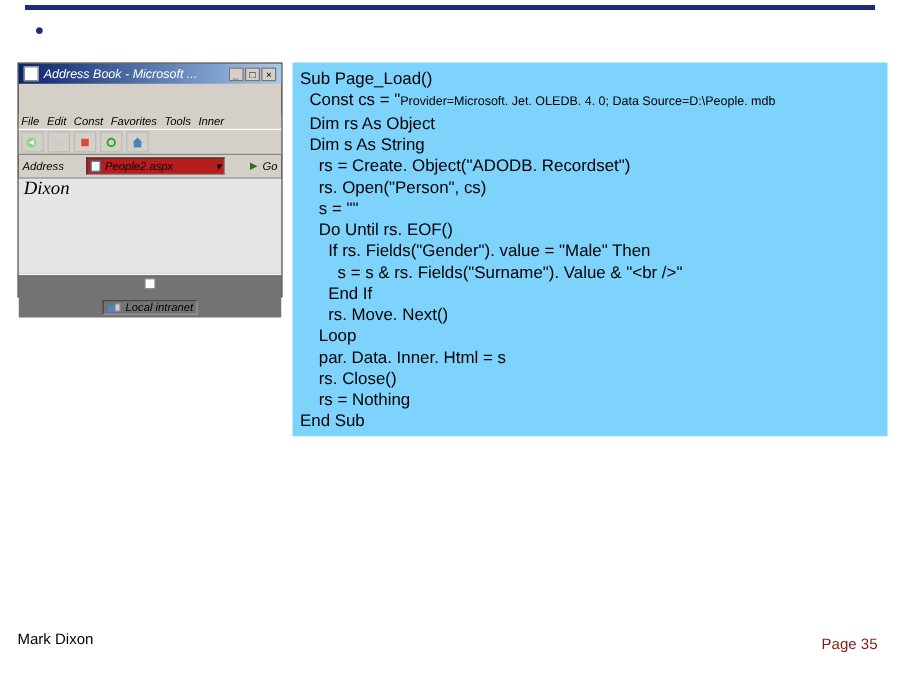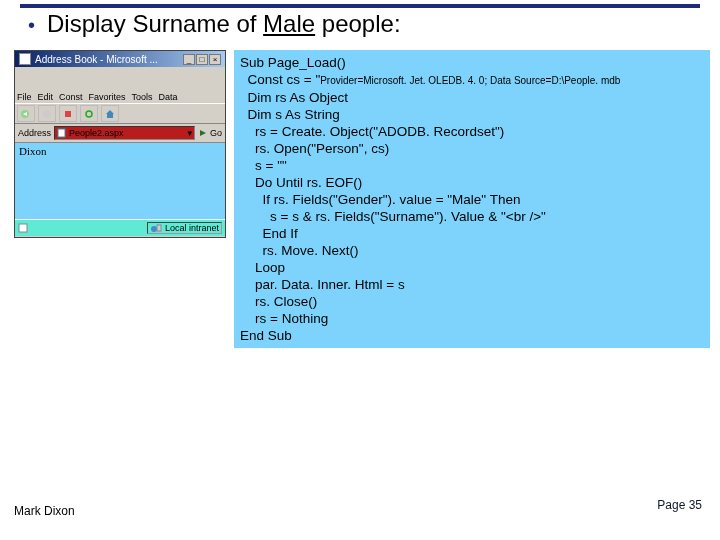--- a/index.html
+++ b/index.html
@@ -6,74 +6,71 @@
   body { font-family: Arial, sans-serif; width: 720px; height: 540px; background: #fff; position: relative; }
   .slide { width: 100%; height: 100%; padding: 0; position: relative; }
   .title-wrap { padding: 4px 20px 0 20px; }
   .title-rule { height: 4px; background: #1e2a7a; margin-bottom: 2px; }
   .title { text-align: center; font-size: 33px; font-weight: bold; color: #000; margin-bottom: 12px; }
   .bullet-row { display: flex; align-items: flex-start; padding: 0 28px; margin-bottom: 10px; }
   .bullet-dot { font-size: 20px; color: #1e2a7a; margin-right: 12px; line-height: 30px; }
   .bullet-text { font-size: 24px; color: #000; }
   .bullet-text .u { text-decoration: underline; }
   .content-row { display: flex; align-items: flex-start; padding: 0 10px 0 14px; gap: 8px; }
-  .browser-box { width: 212px; height: 188px; background: #d4d0c8; border: 1px solid #444; font-size: 10px; }
+  .browser-box { width: 212px; height: 188px; background: #d4d0c8; border: 1px solid #444; font-size: 10px; font-style: italic; }
   .bw-title { background: linear-gradient(to right,#0a246a,#a6caf0); color:#fff; padding:2px 4px; display:flex; align-items:center; gap:4px; }
   .bw-title .icon { width:12px; height:12px; background:#fff; border:1px solid #888; display:inline-block; }
   .bw-title .ctrls { margin-left:auto; display:flex; gap:1px; }
   .bw-title .ctrls span { width:12px; height:11px; background:#d4d0c8; border:1px solid #777; display:inline-flex; align-items:center; justify-content:center; font-size:8px; color:#000;}
   .bw-menu { background:#d4d0c8; padding:1px 2px; display:flex; gap:6px; font-size:9px; color:#000;margin-top:24px;}
   .bw-toolbar { background:#d4d0c8; border-top:1px solid #fff; border-bottom:1px solid #888; padding:1px 2px; display:flex; gap:3px; }
   .tb-btn { width:18px; height:17px; border:1px solid #bbb; background:#d4d0c8; display:inline-flex; align-items:center; justify-content:center;}
-  .bw-addr { display:flex; align-items:center; gap:3px; padding:2px 3px; border-bottom:1px solid #888; font-size:9px;}
+  .bw-addr { display:flex; align-items:center; gap:18px; padding:2px 3px; border-bottom:1px solid #888; font-size:9px;}
   .addr-field { flex:1; background:#b91c1c; border:1px inset #888; padding:1px 2px; display:flex; align-items:center; gap:2px;}
   .go-btn { display:flex; align-items:flex-end; gap:2px; font-size:9px;}
-  .bw-content { background:#7dd3fc; height:76px; padding:2px 4px; font-family:'Times New Roman',serif; font-size:11px; line-height:13px;}
-  .bw-status { background:#5eead4; border-top:1px solid #fff; padding:2px 3px; display:flex; align-items:center; gap:4px; font-size:9px;}
+  .bw-content { background:#e5e5e5; height:76px; padding:2px 4px; font-family:'Times New Roman',serif; font-size:15px; line-height:13px;}
+  .bw-status { background:#737373; border-top:1px solid #fff; padding:2px 3px; display:flex; align-items:center; gap:4px; font-size:9px;flex-direction:column;}
   .status-sep { flex:1; }
   .status-box { border:1px inset #999; padding:0 2px; display:flex; align-items:center; gap:3px;}
   .code-block { flex:1; background:#7dd3fc; padding:4px 6px; font-family:Arial, sans-serif; font-size:13.5px; line-height:17px; white-space:pre; overflow:hidden;}
   .code-block .sm { font-size:10px; }
   .footer-left { position:absolute; left:14px; bottom:22px; font-size:12px; color:#000; }
-  .footer-right { position:absolute; right:18px; bottom:28px; font-size:12px; color:#0f172a; }
+  .footer-right { position:absolute; right:18px; bottom:18px; font-size:12px; color:#7f1d1d; }
 </style>
 </head>
 <body>
 
 <div class="slide">
   <div class="title-wrap">
     <div class="title-rule"></div>
   </div>
 
   <div class="bullet-row">
     <span class="bullet-dot">•</span>
-    <span class="bullet-text">
-      <span>Display Surname of </span><span class="u">Male</span><span> people:</span>
-    </span>
   </div>
 
   <div class="content-row">
 
     <div class="browser-box">
       <div class="bw-title">
         <span class="icon"></span>
         <span>Address Book - Microsoft ...</span>
         <span class="ctrls">
           <span>_</span>
           <span>□</span>
           <span>×</span>
         </span>
       </div>
       <div class="bw-menu">
         <span>File</span>
         <span>Edit</span>
         <span>Const</span>
         <span>Favorites</span>
         <span>Tools</span>
-        <span>Data</span>
+        <span>Inner</span>
       </div>
       <div class="bw-toolbar">
         <span class="tb-btn">
             <svg width="12" height="10">
               <circle cx="5" cy="5" r="4" fill="#8fd48f"></circle>
               <path d="M7 3 L3 5 L7 7" fill="#fff"></path>
             </svg>
           </span>
         <span class="tb-btn">
             <svg width="10" height="10">

